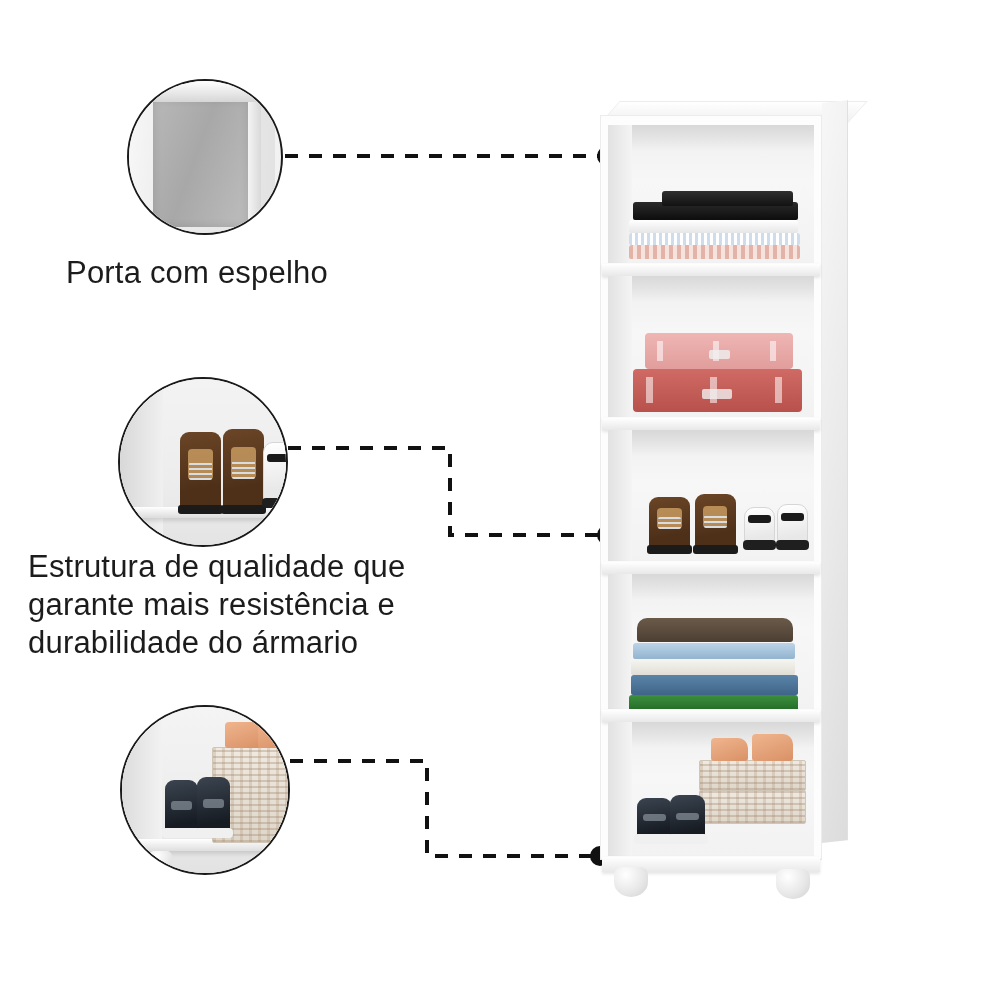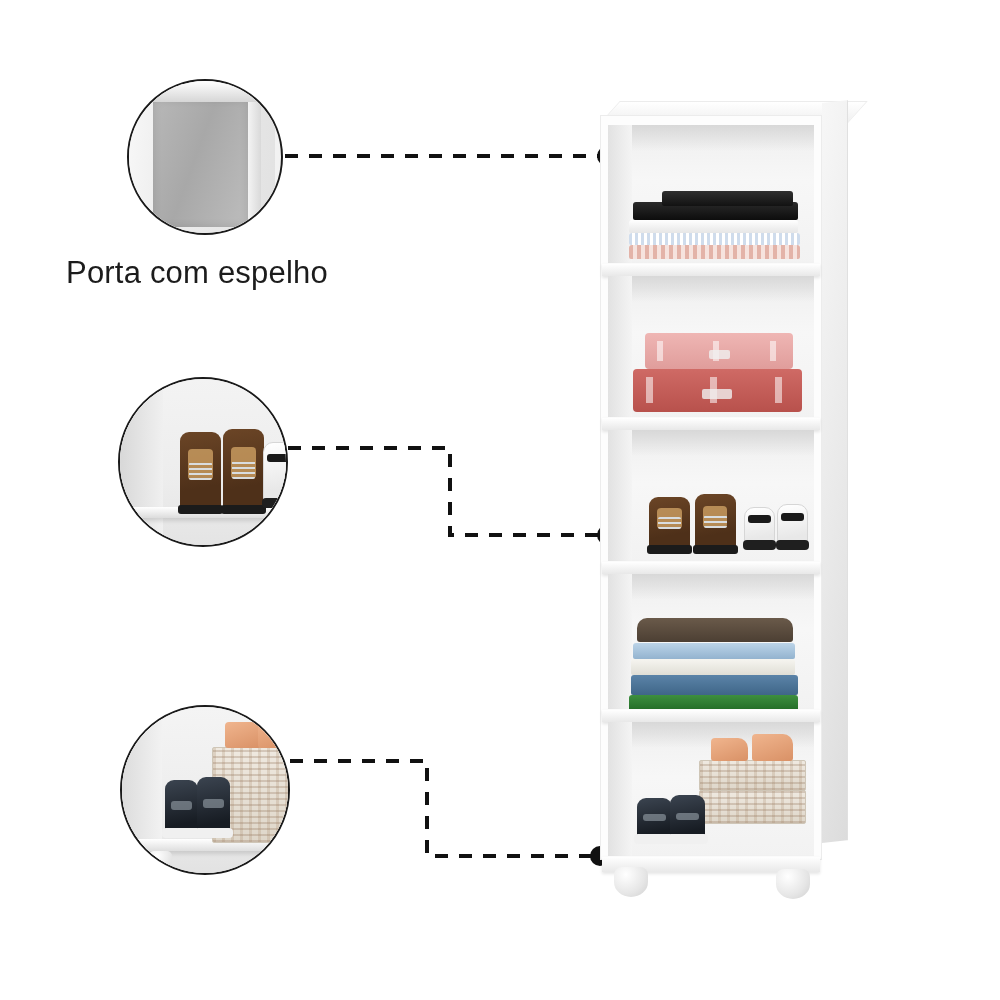--- a/index.html
+++ b/index.html
@@ -229,20 +229,23 @@
         <div class="tongue"></div>
           <div class="lace"></div>
           <div class="sole"></div>
       </div>
       <div class="sneaker" style="left:86%; top:38%; width:18%; height:38%;">
         <div class="band"></div>
           <div class="sole"></div>
       </div>
     </div>
   </div>
+  <div class="caption cap2">Estrutura de qualidade que
+garante mais resistência e
+durabilidade do ármario</div>
 
   <div class="callout-circle" style="left:120px; top:705px; width:170px; height:170px;">
     <div class="circ-inner" style="background:linear-gradient(180deg,#f4f4f4 0%,#ececec 70%,#e2e2e2 100%);">
       <div style="position:absolute;left:0;top:0;width:24%;height:100%;background:linear-gradient(90deg,#dcdcdc,#f2f2f2);"></div>
       <div style="position:absolute;left:0;bottom:13%;width:100%;height:12px;background:linear-gradient(180deg,#ffffff,#dedede);box-shadow:0 3px 4px rgba(0,0,0,.12);"></div>
       <div class="basket" style="left:54%; top:24%; width:52%; height:58%;"></div>
       <div class="sandal" style="left:62%; top:9%; width:22%; height:16%;"></div>
       <div class="sandal" style="left:82%; top:7%; width:20%; height:18%;"></div>
       <div class="dark-sneaker" style="left:26%; top:44%; width:20%; height:32%;">
         <div class="swoosh"></div>

